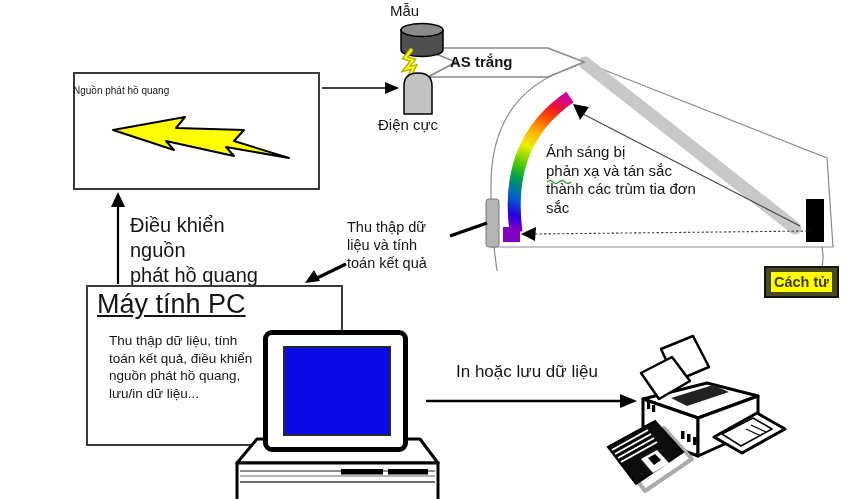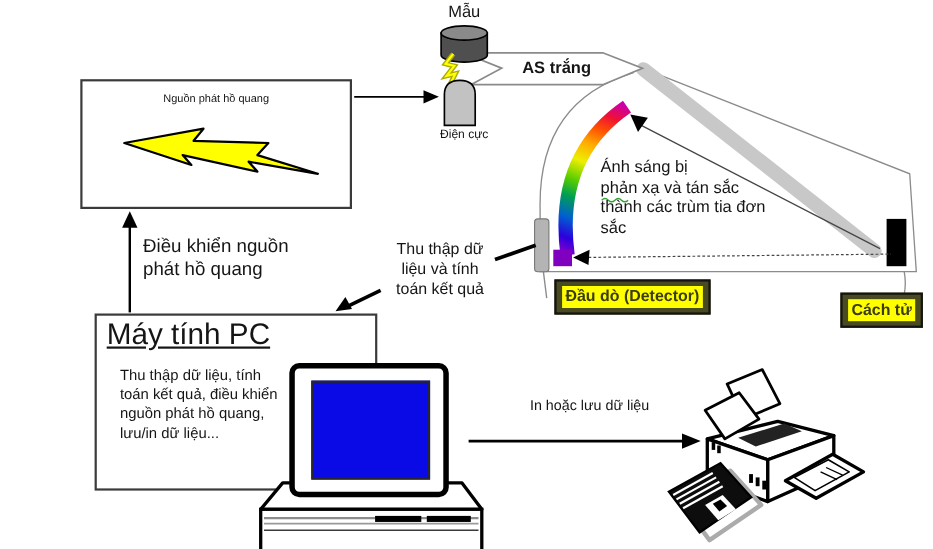--- a/index.html
+++ b/index.html
@@ -2,52 +2,52 @@
 <html><head>
 <meta charset="utf-8">
 <style>
   html,body{margin:0;padding:0;background:#fff;}
   .stage{
     position:relative;width:848px;height:499px;background:#ffffff;overflow:hidden;
     font-family:"Liberation Sans","DejaVu Sans",sans-serif;color:#151515;
   }
   .layer{position:absolute;left:0;top:0;width:848px;height:499px;}
   .lbl{position:absolute;white-space:pre-line;line-height:1.24;}
-  .center{text-align:center;}
+  .center{text-align:left;}
   .box{position:absolute;border:2px solid #3a3a3a;background:transparent;}
   .tag{
     position:absolute;background:#4a4a20;border:2px solid #141414;
     padding:4px 5px;
   }
   .tag .hl{
     display:block;background:#ffff00;color:#3c3c10;font-weight:bold;
     font-size:14.5px;line-height:20px;padding:0 3px;white-space:nowrap;
   }
   .monitor{
     position:absolute;left:263px;top:330px;width:135px;height:112px;
     background:#ffffff;border:5px solid #000;border-radius:9px;
   }
   .monitor .screen{
     position:absolute;left:15px;top:11px;width:104px;height:86px;
     background:#0a0ae6;border:2px solid #26262b;
   }
   #t-sample   {left:390px;top:2px;width:64px;font-size:15px;}
   #t-aslight  {left:450px;top:53px;width:112px;font-size:15px;font-weight:bold;}
-  #t-electrode{left:378px;top:116px;width:88px;font-size:11px;}
+  #t-electrode{left:378px;top:116px;width:88px;font-size:15px;}
   #box-arc    {left:73px;top:72px;width:243px;height:114px;}
   #t-arc      {left:73px;top:85px;width:247px;font-size:10px;}
-  #t-control  {left:130px;top:213px;width:145px;font-size:17px;}
+  #t-control  {left:130px;top:213px;width:145px;font-size:20px;}
   #t-acquire  {left:347px;top:219px;width:106px;font-size:14.5px;}
   #t-disperse {left:546px;top:143px;width:178px;font-size:15px;}
   #tag-detector{left:504px;top:254px;}
   #tag-grating {left:764px;top:266px;}
   #box-pc     {left:86px;top:285px;width:253px;height:157px;}
   #t-pc-title {left:97px;top:288px;width:240px;font-size:27px;text-decoration:underline;}
   #t-pc-desc  {left:109px;top:332px;width:180px;font-size:13.5px;line-height:1.3;}
-  #t-print    {left:456px;top:361px;width:160px;font-size:13px;}
+  #t-print    {left:456px;top:361px;width:160px;font-size:17px;}
 </style>
 </head>
 <body>
 
 <div class="stage">
 
   <svg class="layer" viewBox="0 0 848 499">
     <defs>
       <linearGradient id="rainbow" gradientUnits="userSpaceOnUse" x1="570" y1="97" x2="516" y2="232">
         <stop offset="0" stop-color="#cc00aa"></stop>
@@ -171,23 +171,20 @@
 phát hồ quang</div>
   <div class="lbl" id="t-disperse">Ánh sáng bị
 phản xạ và tán sắc
 thành các trùm tia đơn
 sắc</div>
   <div class="lbl center" id="t-acquire">Thu thập dữ
 liệu và tính
 toán kết quả</div>
   <div class="lbl center" id="t-print">In hoặc lưu dữ liệu</div>
 
-  <div class="tag" id="tag-detector">
-    <span class="hl">Đầu dò (Detector)</span>
-  </div>
   <div class="tag" id="tag-grating">
     <span class="hl">Cách tử</span>
   </div>
 
   <div class="box" id="box-pc"></div>
   <div class="lbl" id="t-pc-title">Máy tính PC</div>
   <div class="lbl" id="t-pc-desc">Thu thập dữ liệu, tính
 toán kết quả, điều khiển
 nguồn phát hồ quang,
 lưu/in dữ liệu...</div>

